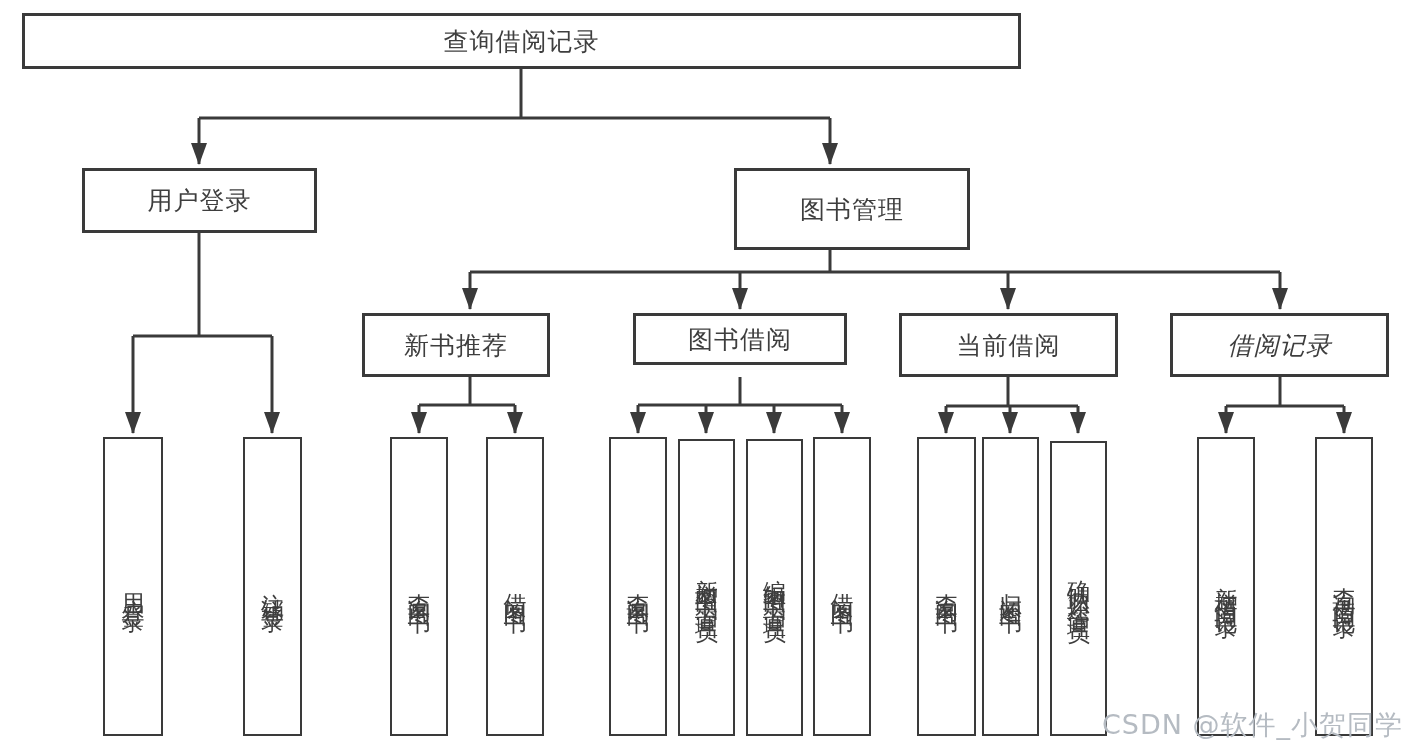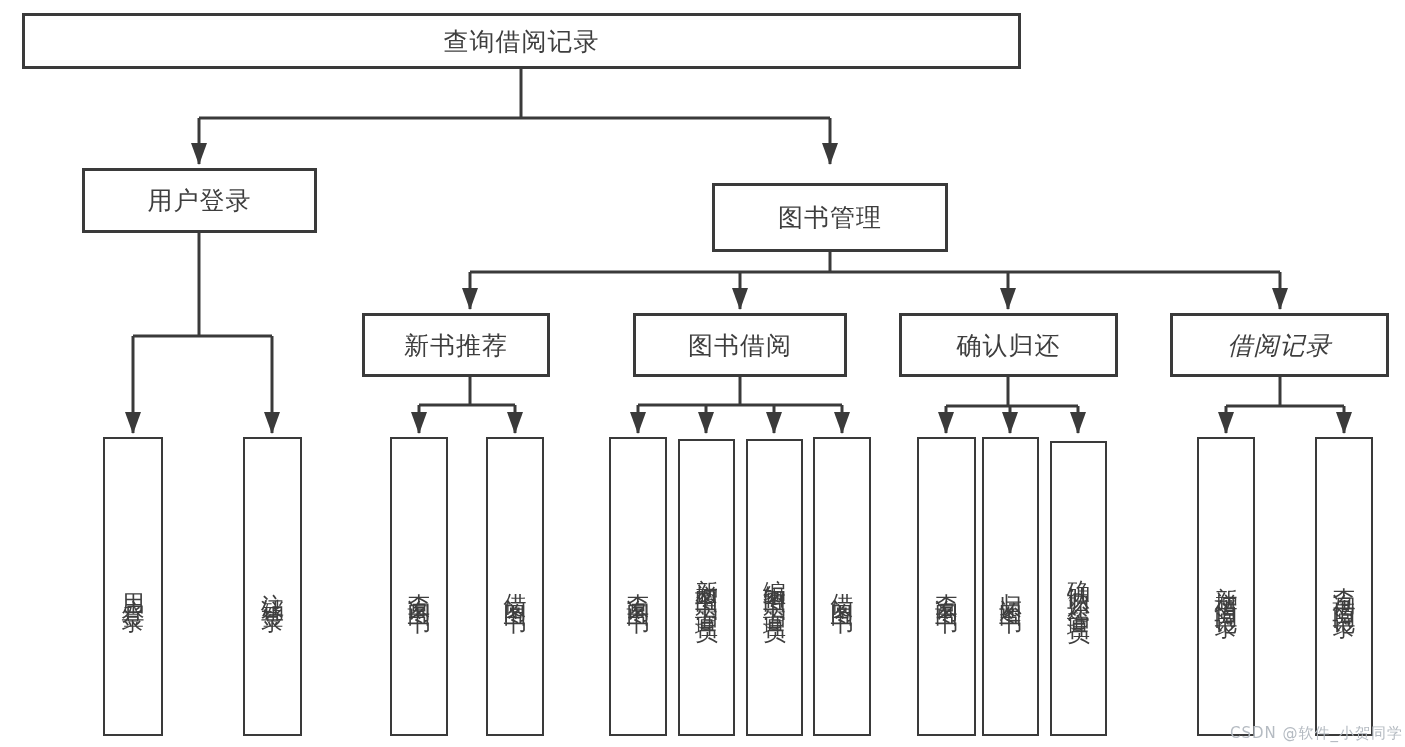--- a/index.html
+++ b/index.html
@@ -35,21 +35,21 @@
     writing-mode: vertical-rl;
     font-size: 23px;
     letter-spacing: 6px;
     line-height: 1;
     white-space: normal;
   }
   .watermark {
     position: absolute;
     right: 2px;
     bottom: 4px;
-    font-size: 15px;
+    font-size: 27px;
     color: #b5bbc2;
     letter-spacing: 1px;
   }
 </style>
 </head>
 <body>
 
 <div class="canvas">
 
   <svg class="connectors" viewBox="0 0 1405 747" xmlns="http://www.w3.org/2000/svg">
@@ -98,25 +98,25 @@
       <path d="M1280,377 L1280,406"></path>
       <path d="M1226,406 L1344,406"></path>
       <path d="M1226,406 L1226,433" marker-end="url(#arrow)"></path>
       <path d="M1344,406 L1344,433" marker-end="url(#arrow)"></path>
     </g>
   </svg>
 
   <div class="box" style="left:22px; top:13px; width:999px; height:56px;">查询借阅记录</div>
 
   <div class="box" style="left:82px; top:168px; width:235px; height:65px;">用户登录</div>
-  <div class="box" style="left:712px; top:168px; width:236px; height:69px;margin-top:15px;">图书管理</div>
+  <div class="box" style="left:734px; top:168px; width:236px; height:82px;">图书管理</div>
 
   <div class="box" style="left:362px; top:313px; width:188px; height:64px;">新书推荐</div>
-  <div class="box" style="left:633px; top:313px; width:214px; height:64px;text-align:center;">图书借阅</div>
-  <div class="box" style="left:899px; top:313px; width:219px; height:64px;">确认归还</div>
+  <div class="box" style="left:633px; top:313px; width:214px; height:52px;text-align:center;">图书借阅</div>
+  <div class="box" style="left:899px; top:313px; width:219px; height:64px;">当前借阅</div>
   <div class="box" style="left:1170px; top:313px; width:219px; height:64px;font-style:italic;">借阅记录</div>
 
   <div class="box leaf" style="left:103px; top:437px; width:60px; height:299px;">用户登录</div>
   <div class="box leaf" style="left:243px; top:437px; width:59px; height:299px;">注销登录</div>
 
   <div class="box leaf" style="left:390px; top:437px; width:58px; height:299px;">查询图书</div>
   <div class="box leaf" style="left:486px; top:437px; width:58px; height:299px;">借阅图书</div>
 
   <div class="box leaf" style="left:609px; top:437px; width:58px; height:299px;">查询图书</div>
   <div class="box leaf" style="left:678px; top:439px; width:57px; height:297px;">新增图书（管理员）</div>

